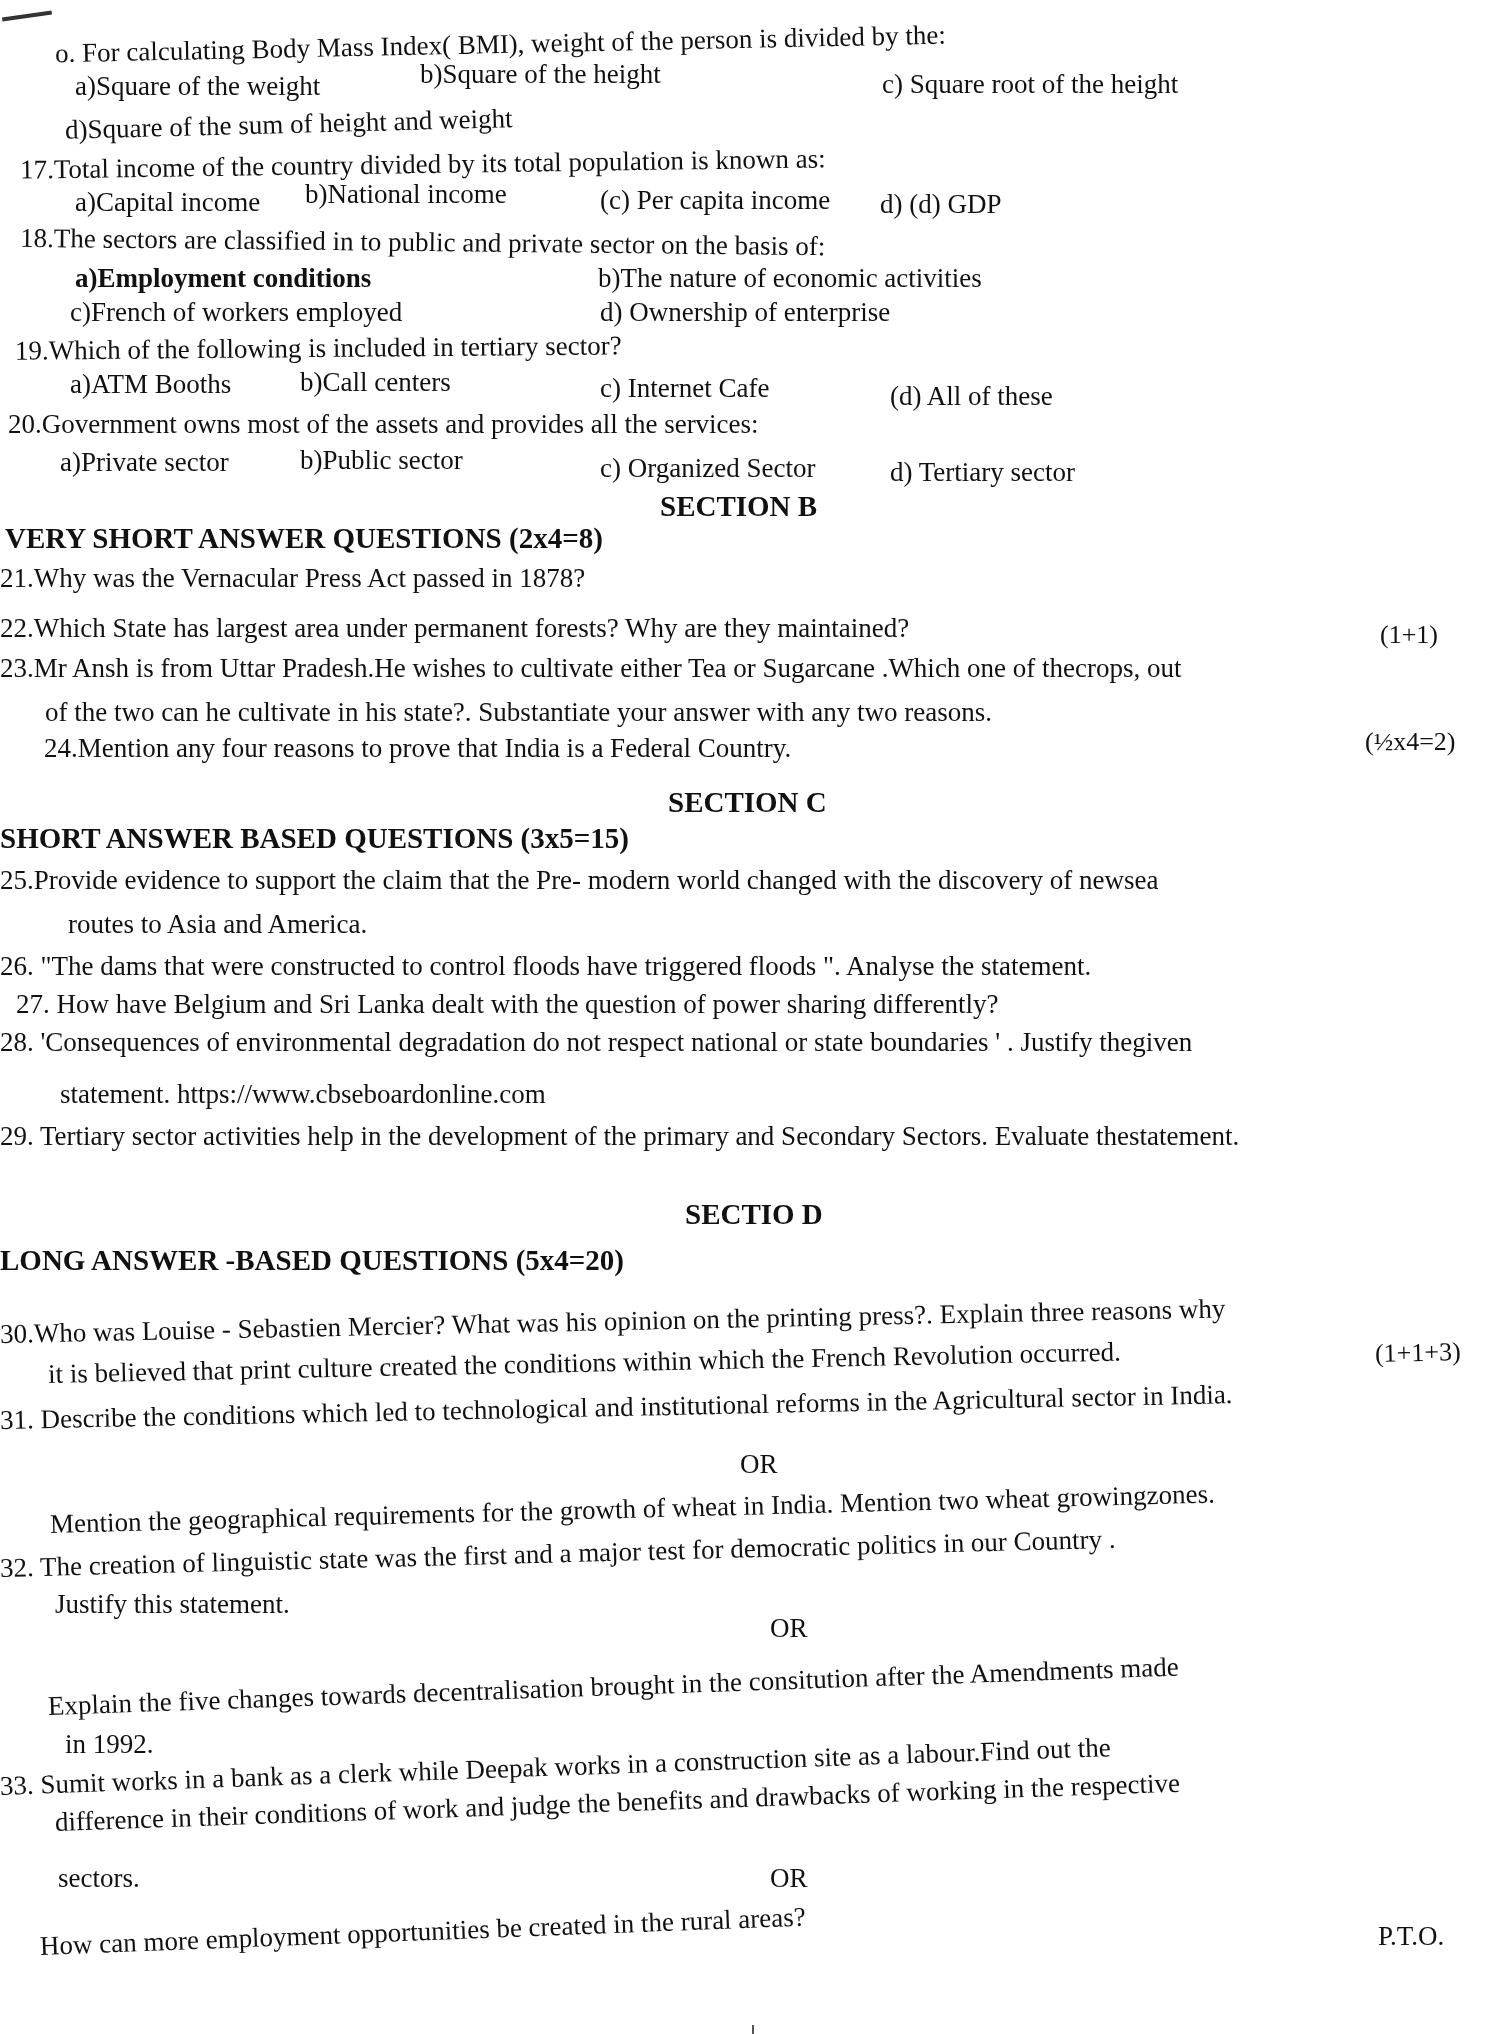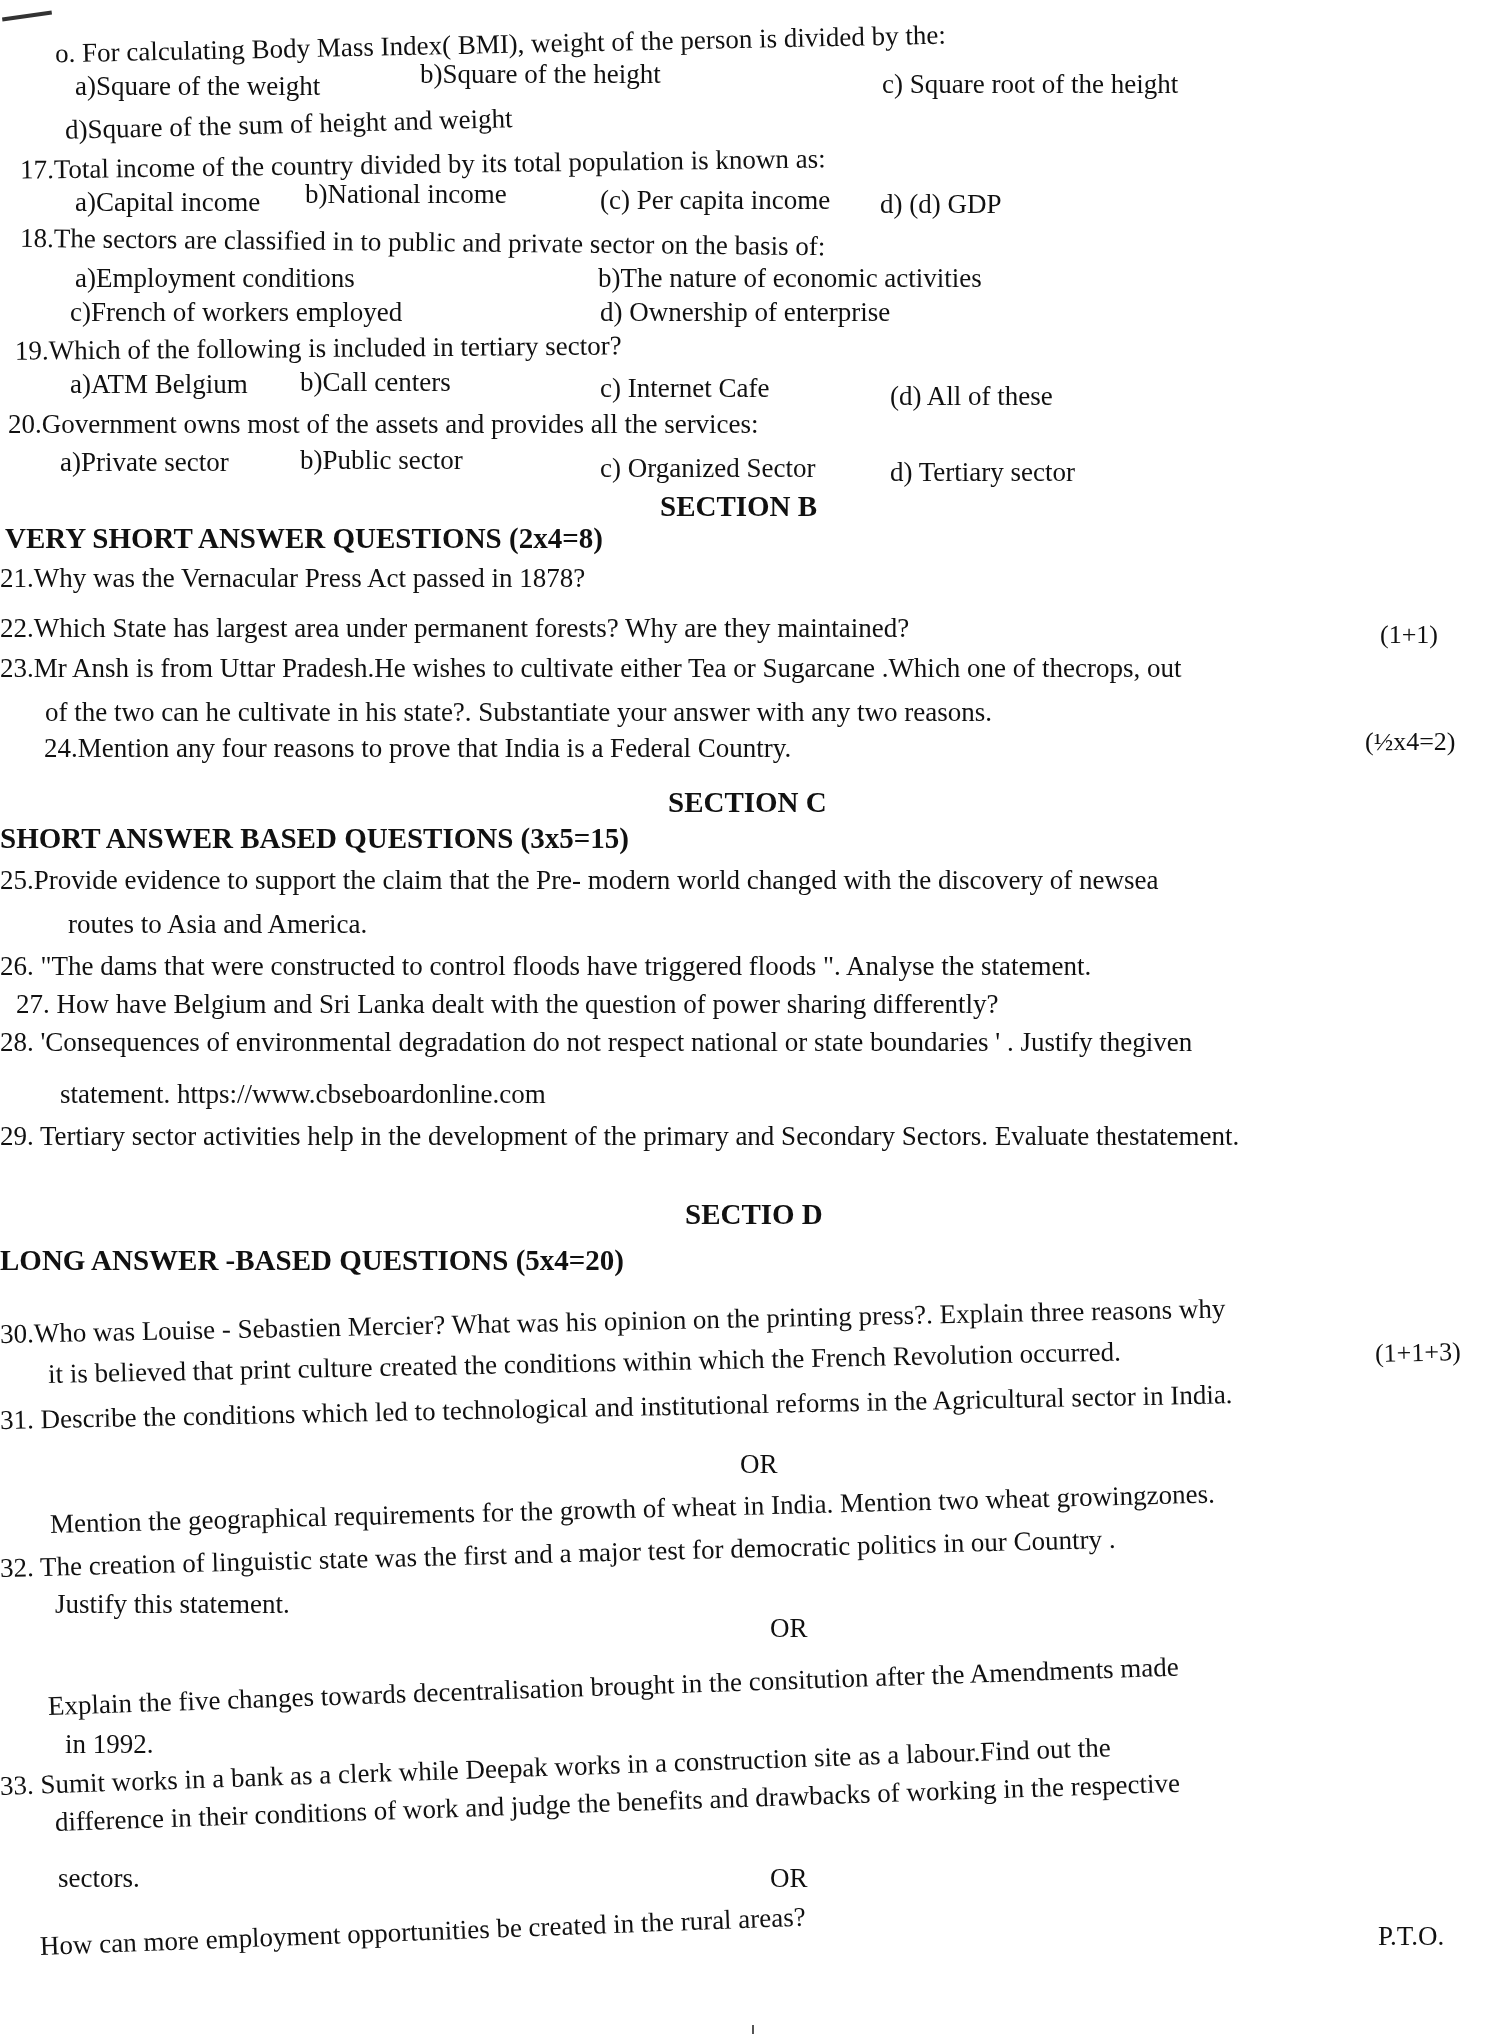--- a/index.html
+++ b/index.html
@@ -27,27 +27,27 @@
   <div class="line" style="left:882px; top:68px;">c) Square root of the height</div>
   <div class="line" style="left:65px; top:108px; transform:rotate(-1.5deg);">d)Square of the sum of height and weight</div>
 
   <div class="line" style="left:20px; top:148px; transform:rotate(-0.8deg);">17.Total income of the country divided by its total population is known as:</div>
   <div class="line" style="left:75px; top:186px;">a)Capital income</div>
   <div class="line" style="left:305px; top:178px;">b)National income</div>
   <div class="line" style="left:600px; top:184px;">(c) Per capita income</div>
   <div class="line" style="left:880px; top:188px;">d) (d) GDP</div>
 
   <div class="line" style="left:20px; top:226px; transform:rotate(0.6deg);">18.The sectors are classified in to public and  private sector on the basis of:</div>
-  <div class="line" style="left:75px; top:262px;">a)Employment conditions</div>
+  <div class="line" style="left:75px; top:262px;font-weight:bold;">a)Employment conditions</div>
   <div class="line" style="left:598px; top:262px;">b)The nature of economic activities</div>
   <div class="line" style="left:70px; top:296px;">c)French of workers employed</div>
   <div class="line" style="left:600px; top:296px;">d) Ownership of enterprise</div>
 
   <div class="line" style="left:15px; top:332px; transform:rotate(-0.5deg);">19.Which of the following is included in tertiary sector?</div>
-  <div class="line" style="left:70px; top:368px;">a)ATM Belgium</div>
+  <div class="line" style="left:70px; top:368px;">a)ATM Booths</div>
   <div class="line" style="left:300px; top:366px;">b)Call centers</div>
   <div class="line" style="left:600px; top:372px;">c) Internet Cafe</div>
   <div class="line" style="left:890px; top:380px;">(d) All of these</div>
 
   <div class="line" style="left:8px; top:408px;">20.Government owns most of the assets and provides all the services:</div>
   <div class="line" style="left:60px; top:446px;">a)Private sector</div>
   <div class="line" style="left:300px; top:444px;">b)Public sector</div>
   <div class="line" style="left:600px; top:452px;">c) Organized Sector</div>
   <div class="line" style="left:890px; top:456px;">d) Tertiary sector</div>
 

